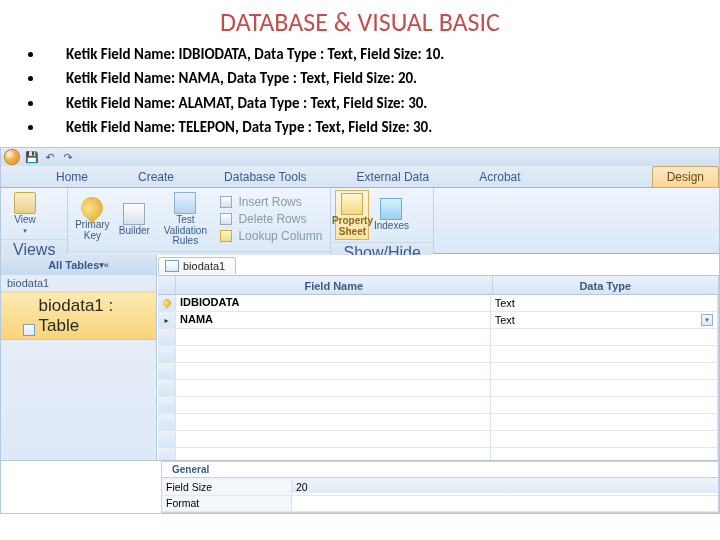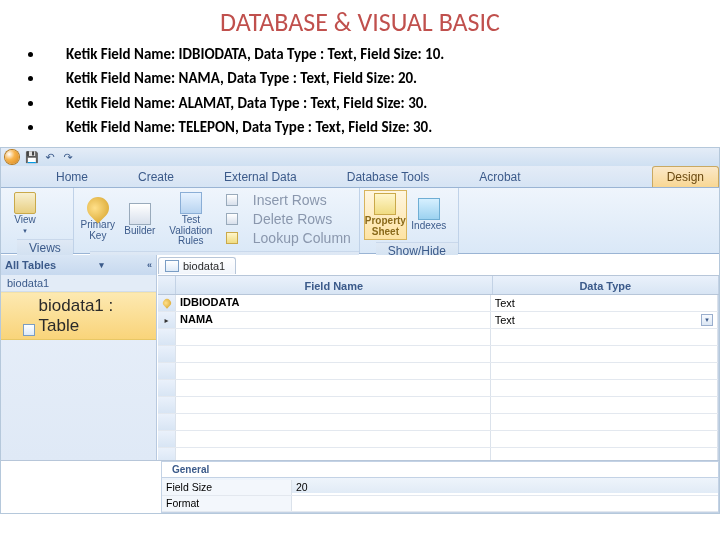--- a/index.html
+++ b/index.html
@@ -11,33 +11,33 @@
   .titlebar { height: 18px; background: linear-gradient(#e4ecf7,#cfe0f2); display: flex; align-items: center; padding-left: 4px; gap: 6px; }
   .orb { width: 14px; height: 14px; border-radius: 50%; background: radial-gradient(circle at 30% 30%, #fff, #f7b34b 40%, #d6841a); box-shadow: 0 0 0 1px #b87a1b; }
   .qat { display: flex; gap: 4px; }
   .qat-btn { width: 14px; height: 14px; display: flex; align-items: center; justify-content: center; color: #3b5a8a; }
   .tabs { height: 22px; background: linear-gradient(#e4ecf7,#d6e4f4); display: flex; border-bottom: 1px solid #9ab4d4; padding-left: 40px; gap: 20px; }
   .tab { padding: 3px 14px; color: #3b5a8a; cursor: pointer; border: 1px solid transparent; border-bottom: none; font-size: 12px; }
   .tab.active { background: linear-gradient(#fbe8c8,#f8d794); border-color: #c9a962; border-radius: 3px 3px 0 0; color: #6b4a12; }
   .ribbon { height: 66px; background: linear-gradient(#eff5fc,#dae8f7); display: flex; border-bottom: 1px solid #9ab4d4; }
   .group { border-right: 1px solid #c0d2e8; display: flex; flex-direction: column; }
   .group-body { flex: 1; display: flex; align-items: center; padding: 2px 4px; gap: 2px; }
-  .group-label { text-align: center; font-size: 12px; color: #3b5a8a; padding: 1px 12px; background: linear-gradient(#dfe9f5,#d2e1f1); border-top: 1px solid #c9d8eb; margin-left: 16px; }
+  .group-label { text-align: center; font-size: 16px; color: #3b5a8a; padding: 1px 12px; background: linear-gradient(#dfe9f5,#d2e1f1); border-top: 1px solid #c9d8eb; }
   .big-btn { width: 40px; display: flex; flex-direction: column; align-items: center; gap: 1px; padding: 2px; cursor: pointer; }
   .big-btn .icn { width: 22px; height: 22px; }
   .big-btn .lbl { font-size: 10px; text-align: center; line-height: 1.05; color: #3b5a8a; }
   .big-btn .caret { font-size: 7px; color: #3b5a8a; }
   .mini-rows { display: flex; flex-direction: column; gap: 1px; }
-  .mini-btn { display: flex; align-items: center; gap: 15px; padding: 1px 4px; font-size: 14px; color: #8a97ad; cursor: pointer; white-space: nowrap; }
+  .mini-btn { display: flex; align-items: center; gap: 6px; padding: 1px 4px; font-size: 12px; color: #8a97ad; cursor: pointer; white-space: nowrap; }
   .mini-btn .mi { width: 12px; height: 12px; }
   .prop-sheet { background: linear-gradient(#fff6e0,#fde3a3); border: 1px solid #d7b45d; }
   .prop-sheet .lbl { color: #8a6a1a; font-weight: bold; }
   .workspace { display: flex; height: 206px; background: #eaf1fa; border-top: 1px solid #fff; }
   .navpane { width: 156px; background: linear-gradient(#e9f0fa,#dfe9f6); border-right: 1px solid #b8c9df; display: flex; flex-direction: column; }
-  .nav-head { height: 20px; background: linear-gradient(#d9e6f5,#c7d9ef); display: flex; align-items: center; justify-content: space-between; padding: 0 4px; font-size: 11px; color: #3b5a8a; font-weight: bold; }
+  .nav-head { height: 20px; background: linear-gradient(#d9e6f5,#c7d9ef); display: flex; align-items: center; justify-content: center; padding: 0 4px; font-size: 11px; color: #3b5a8a; font-weight: bold; }
   .nav-head .chev { font-size: 9px; }
   .nav-sect { padding: 2px 6px; font-size: 11px; color: #3b5a8a; border-bottom: 1px solid #d1ddec; background: #e3ecf7; }
   .nav-item { display: flex; align-items: flex-end; gap: 4px; padding: 3px 22px; font-size: 17px; color: #2a2a2a; background: linear-gradient(#fde9b1,#f9d47a); border-top: 1px solid #f3e1a7; border-bottom: 1px solid #e8c765; cursor: pointer; }
   .nav-item .ti { width: 14px; height: 12px; background: linear-gradient(#fff,#ddeaf8); border: 1px solid #7a9dc4; }
   .main { flex: 1; display: flex; flex-direction: column; background: #fff; border-left: 1px solid #fff; }
   .doc-tab { height: 20px; display: flex; align-items: center; }
   .doc-tab-inner { display: flex; align-items: center; gap: 4px; padding: 2px 10px 2px 6px; background: linear-gradient(#fff,#f1f5fb); border: 1px solid #b7c6d9; border-bottom: none; border-radius: 3px 3px 0 0; font-size: 11px; color: #2a2a2a; }
   .doc-tab-inner .ti { width: 14px; height: 12px; background: linear-gradient(#fff,#ddeaf8); border: 1px solid #7a9dc4; }
   .grid-head { display: flex; height: 20px; background: linear-gradient(#eaf1fb,#d8e5f4); border-top: 1px solid #b7c6d9; border-bottom: 1px solid #b7c6d9; }
   .gh-cell { border-right: 1px solid #c3d2e5; text-align: center; font-size: 11px; color: #3b5a8a; font-weight: bold; line-height: 20px; }
@@ -87,22 +87,22 @@
     <div class="qat">
       <div class="qat-btn">💾</div>
       <div class="qat-btn">↶</div>
       <div class="qat-btn">↷</div>
     </div>
   </div>
 
   <div class="tabs">
     <div class="tab">Home</div>
     <div class="tab">Create</div>
+    <div class="tab">Database Tools</div>
     <div class="tab">External Data</div>
-    <div class="tab">Database Tools</div>
     <div class="tab">Acrobat</div>
     <div style="flex:1"></div>
     <div class="tab active">Design</div>
   </div>
 
   <div class="ribbon">
     <div class="group">
       <div class="group-body">
         <div class="big-btn">
           <div class="icn i-view"></div>
@@ -140,21 +140,21 @@
               <div class="mi i-lookup"></div>
               <span>Lookup Column</span>
             </div>
         </div>
       </div>
       <div class="group-label">Tools</div>
     </div>
 
     <div class="group">
       <div class="group-body">
-        <div class="big-btn prop-sheet" style="width:43px">
+        <div class="big-btn prop-sheet" style="width:34px">
           <div class="icn i-lookup"></div>
           <div class="lbl">Property Sheet</div>
         </div>
         <div class="big-btn">
           <div class="icn i-idx"></div>
           <div class="lbl">Indexes</div>
         </div>
       </div>
       <div class="group-label">Show/Hide</div>
     </div>

